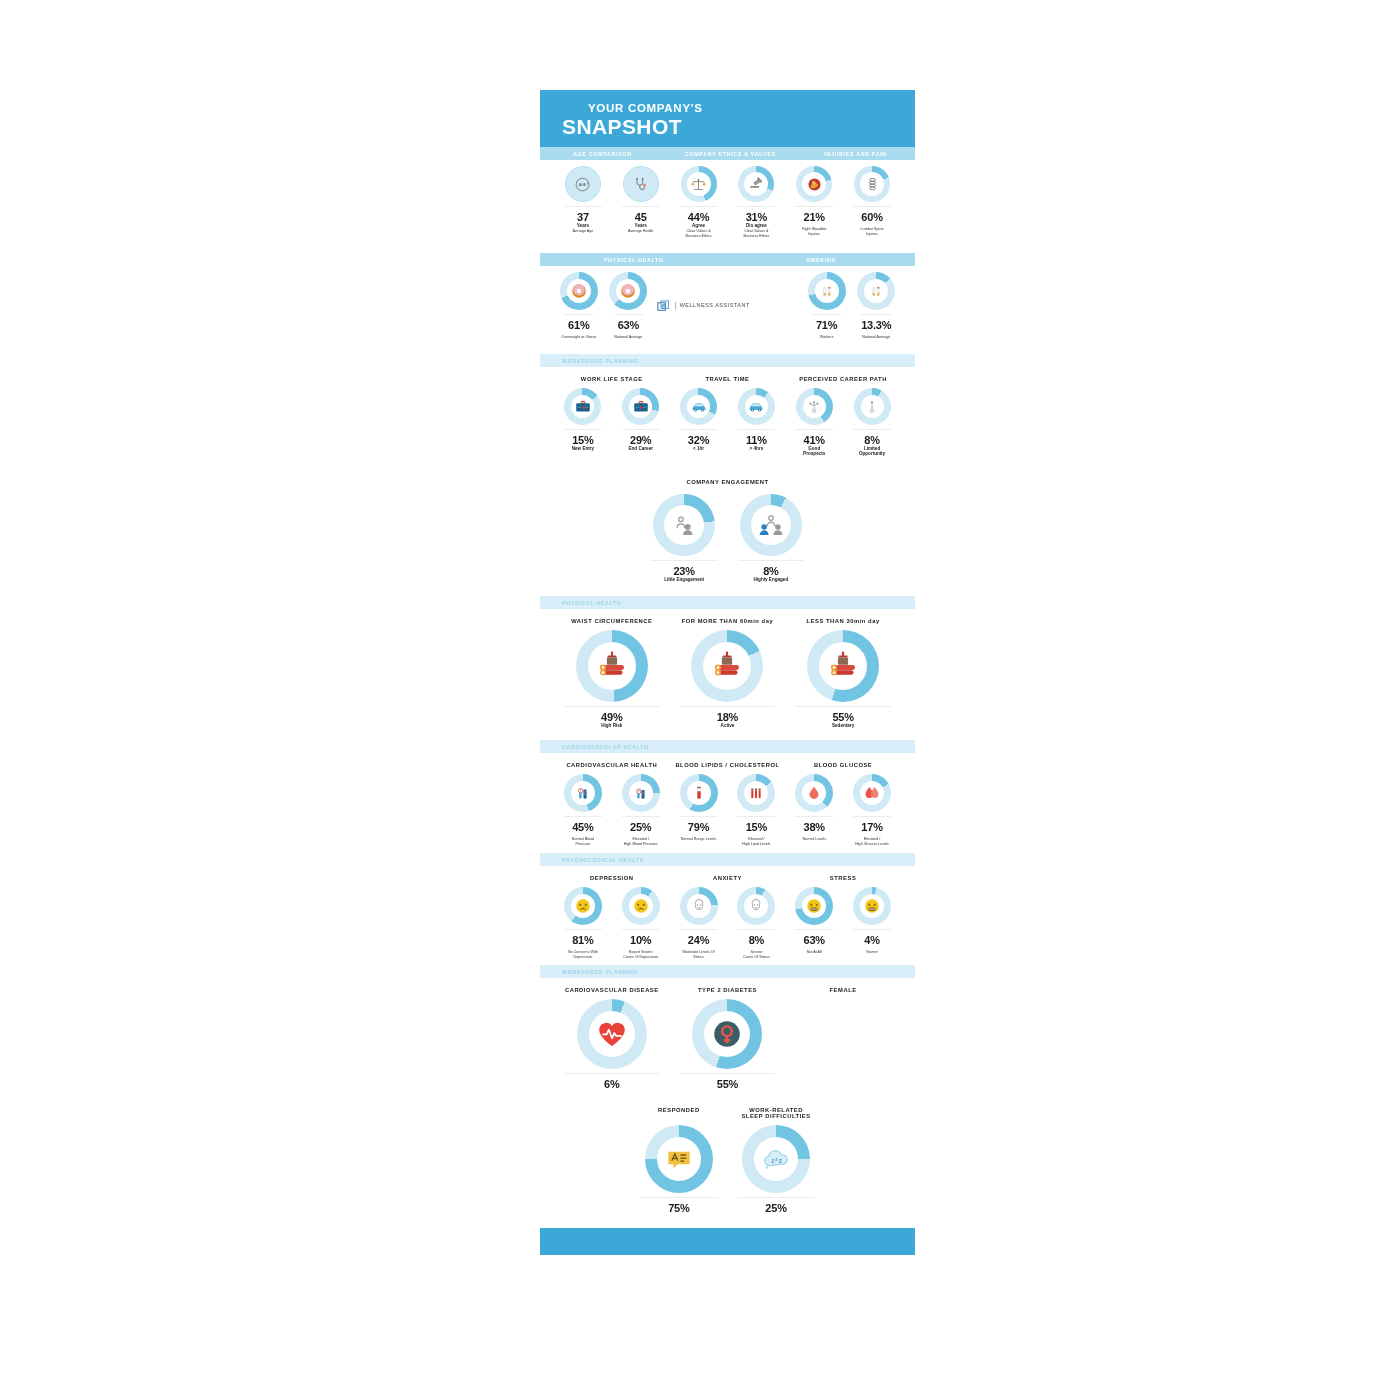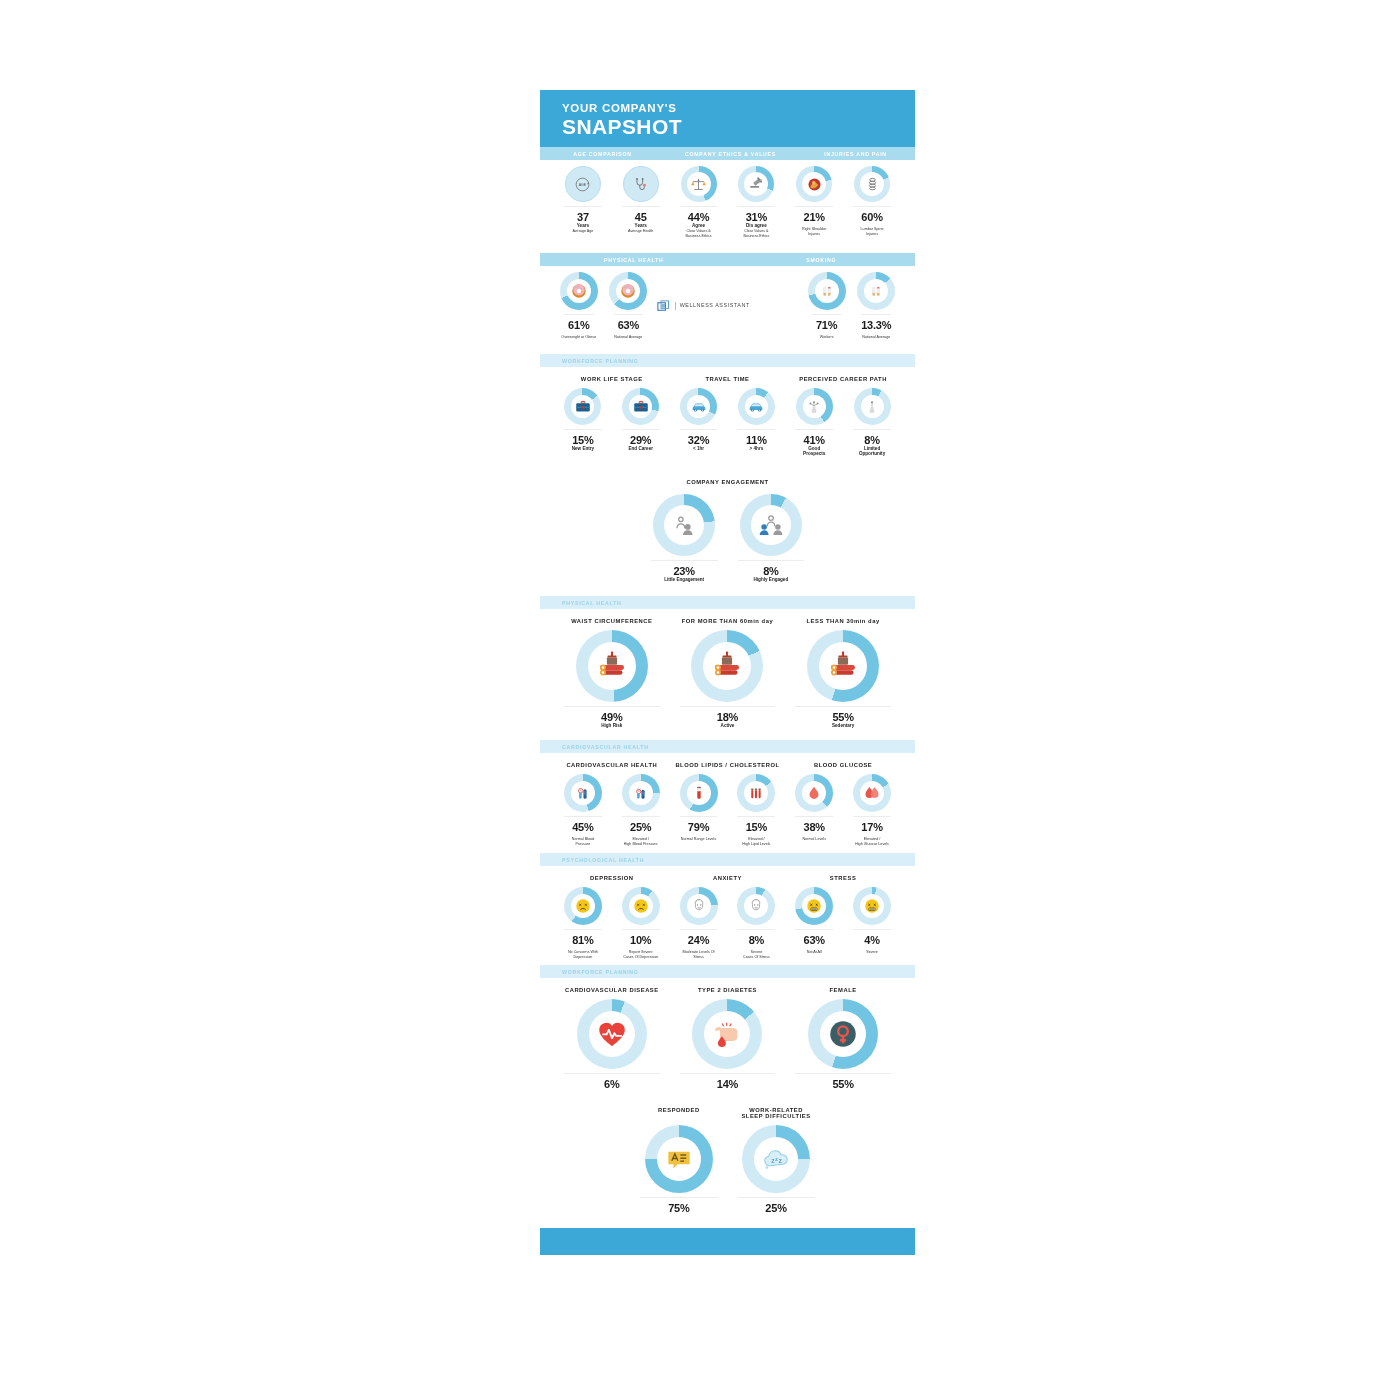--- a/index.html
+++ b/index.html
@@ -15,21 +15,21 @@
     width:375px;
     background:#ffffff;
   }
   
   .hdr {
     background:#3ba8d8;
     padding:12px 22px 10px 22px;
   }
   .hdr-line1 {
     color:#ffffff; font-size:11.5px; font-weight:bold;
-    letter-spacing:0.7px; line-height:1.15;
+    letter-spacing:0.7px; line-height:1.15;margin-left:26px;
   }
   .hdr-line2 {
     color:#ffffff; font-size:21px; font-weight:bold;
     letter-spacing:0.4px; line-height:1.0; margin-top:1px;
   }
   
   .band {
     background:#a9dbee;
     height:13px;
     display:flex;
@@ -1174,46 +1174,20 @@
           </div>
       <div class="rule"></div>
       <div class="valuebox">
         <div class="value ">6%</div>
 
       </div>
         </div>
         <div class="stat" style="width:33.33%">
       <div class="donut-wrap">
             <div class="donut" style="width:70px;height:70px;
-      background:conic-gradient(#72c4e3 0deg 50.4deg, #cfe9f5 50.4deg 360deg);">
-      <div class="hole" style="left:12px;top:12px;width:46px;height:46px;">
-        <span>
-                  <svg class="icon" width="34" height="34" viewBox="0 0 24 24">
-                    <path d="M7 9.5c0-1 .9-1.7 2-1.7h7.5c1.6 0 2.8 1.2 2.8 2.8v3.6c0 1.5-1.2 2.7-2.8 2.7H9.2c-1.2 0-2.2-.9-2.2-2z" fill="#f8c9ad"></path>
-        <path d="M6.8 8.2l-2 .5" stroke="#f8c9ad" stroke-width="2.2" stroke-linecap="round"></path>
-        <g stroke="#e8554a" stroke-width="0.9">
-                      <path d="M9.6 6.6l-.9-2"></path>
-                      <path d="M11.8 6.2V4"></path>
-                      <path d="M14 6.6l.9-2"></path>
-                    </g>
-        <path d="M8.4 13.5c1.8 2.4 2.8 3.6 2.8 4.9a2.8 2.8 0 0 1-5.6 0c0-1.3 1-2.5 2.8-4.9z" fill="#e8423a"></path>
-                  </svg>
-                </span>
-      </div>
-            </div>
-          </div>
-      <div class="rule"></div>
-      <div class="valuebox">
-        <div class="value ">14%</div>
-
-      </div>
-        </div>
-        <div class="stat" style="width:33.33%">
-      <div class="donut-wrap">
-            <div class="donut" style="width:70px;height:70px;
       background:conic-gradient(#72c4e3 0deg 198deg, #cfe9f5 198deg 360deg);">
       <div class="hole" style="left:12px;top:12px;width:46px;height:46px;">
         <span>
                   <svg class="icon" width="34" height="34" viewBox="0 0 24 24">
                     <circle cx="12" cy="12" r="9" fill="#3b5d66"></circle>
         <circle cx="12" cy="10" r="3.4" fill="none" stroke="#e8554a" stroke-width="1.7"></circle>
         <path d="M12 13.4v5.1M9.8 16.4h4.4" stroke="#e8554a" stroke-width="1.7"></path>
                   </svg>
                 </span>
       </div>

